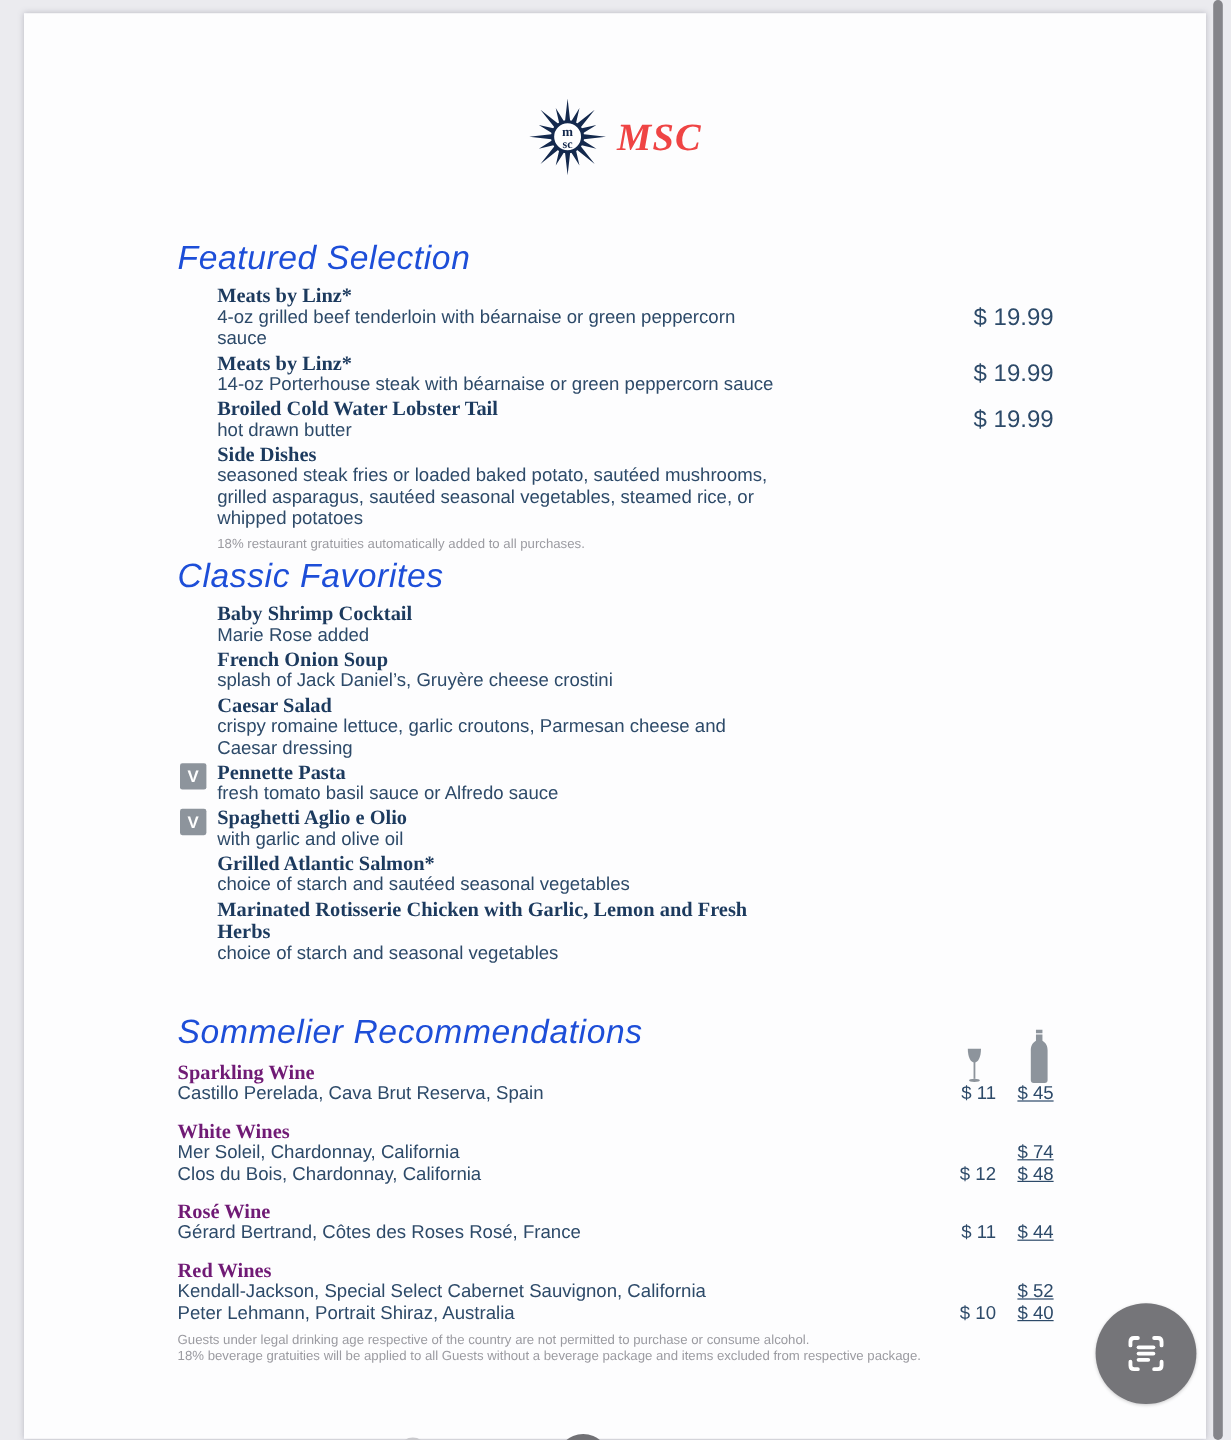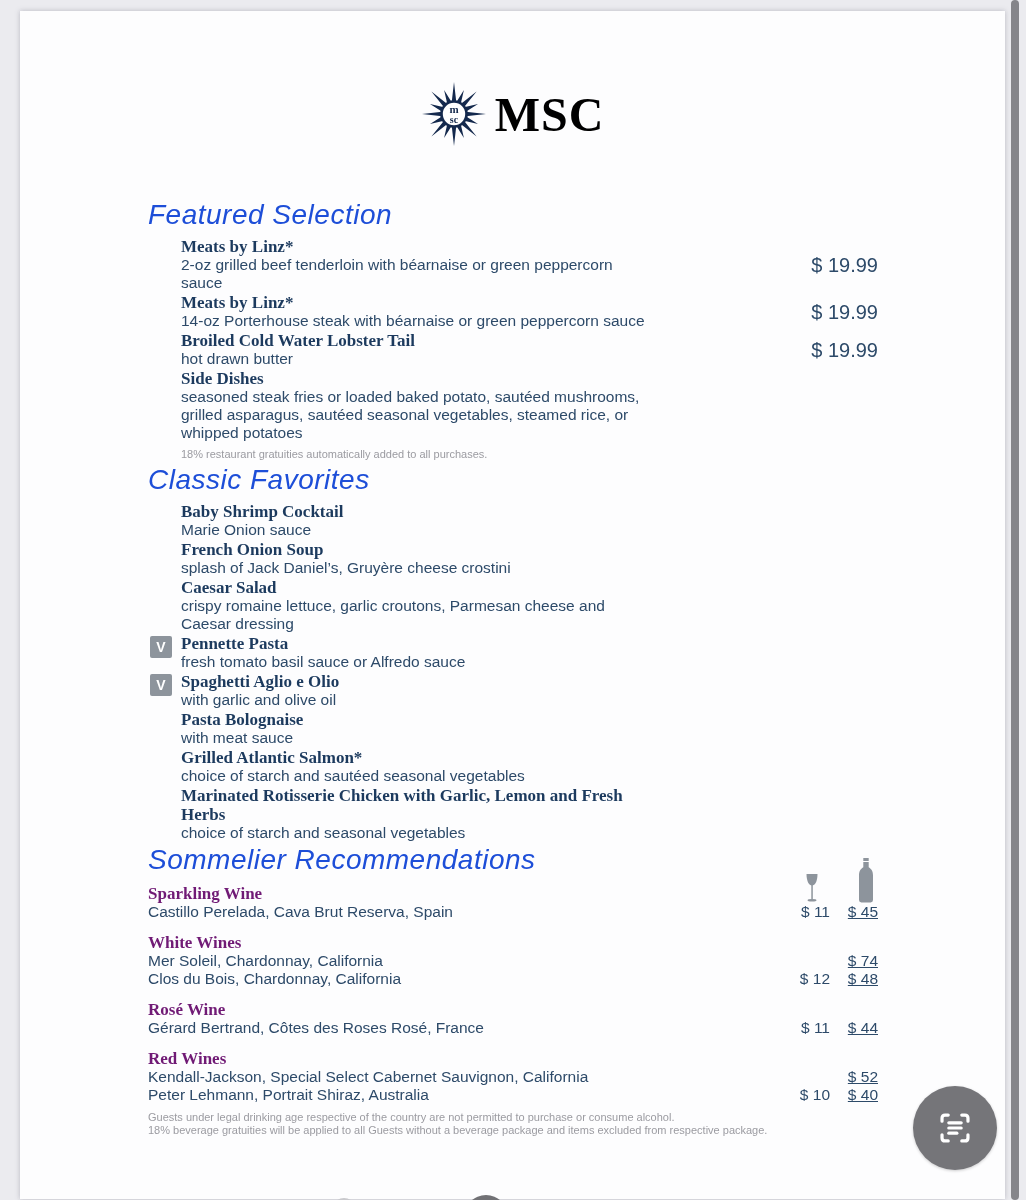--- a/index.html
+++ b/index.html
@@ -2,22 +2,22 @@
 <html><head>
 <meta charset="utf-8">
 <style>
   html,body{margin:0;padding:0;background:#ebebef;}
   .screen{position:relative;width:1026px;height:1200px;overflow:hidden;background:#ebebef;
           font-family:"Liberation Sans",sans-serif;}
   .page-card{position:absolute;left:20px;top:11px;width:985px;height:1188px;
              background:#fdfdfe;box-shadow:0 0 5px rgba(90,90,110,.35);}
   
   .logo{position:absolute;top:70px;left:0;right:0;display:flex;justify-content:center;align-items:center;}
-  .brand-text{font-family:"Liberation Serif",serif;font-weight:700;font-size:48px;color:#000000;
-              letter-spacing:1px;margin-left:8px;}
+  .brand-text{font-family:"Liberation Serif",serif;font-weight:700;font-size:32px;color:#ef4444;
+              letter-spacing:1px;margin-left:8px;font-style:italic;}
   
   .section{position:absolute;left:128px;width:730px;}
   .sec-featured{top:188px;}
   .sec-classic{top:453px;}
   .sec-wines{top:833px;}
   h2.sec-title{margin:0;font-style:italic;font-weight:400;font-size:28px;line-height:32px;
                color:#1d4ed8;letter-spacing:.5px;}
   .items{margin:6px 0 0 33px;}
   .menu-item{position:relative;margin-bottom:1px;padding-right:110px;}
   .item-name{font-family:"Liberation Serif",serif;font-weight:700;font-size:17px;line-height:19px;color:#1c3a5e;}
@@ -67,21 +67,21 @@
         <text x="33" y="42" text-anchor="middle" font-family="Liberation Serif, serif" font-weight="700" font-size="10" fill="#14294d">sc</text>
       </svg>
       <span class="brand-text">MSC</span>
     </div>
 
     <div class="section sec-featured">
       <h2 class="sec-title">Featured Selection</h2>
       <div class="items" id="featured-items">
           <div class="menu-item">
             <div class="item-name">Meats by Linz*</div>
-            <div class="item-desc">2-oz grilled beef tenderloin with béarnaise or green peppercorn sauce</div>
+            <div class="item-desc">4-oz grilled beef tenderloin with béarnaise or green peppercorn sauce</div>
             <span class="item-price">$ 19.99</span>
           </div>
           <div class="menu-item">
             <div class="item-name">Meats by Linz*</div>
             <div class="item-desc">14-oz Porterhouse steak with béarnaise or green peppercorn sauce</div>
             <span class="item-price">$ 19.99</span>
           </div>
           <div class="menu-item">
             <div class="item-name">Broiled Cold Water Lobster Tail</div>
             <div class="item-desc">hot drawn butter</div>
@@ -93,43 +93,39 @@
           </div>
         </div>
       <div class="footnote">18% restaurant gratuities automatically added to all purchases.</div>
     </div>
 
     <div class="section sec-classic">
       <h2 class="sec-title">Classic Favorites</h2>
       <div class="items" id="classic-items">
           <div class="menu-item">
             <div class="item-name">Baby Shrimp Cocktail</div>
-            <div class="item-desc">Marie Onion sauce</div>
+            <div class="item-desc">Marie Rose added</div>
           </div>
           <div class="menu-item">
             <div class="item-name">French Onion Soup</div>
             <div class="item-desc">splash of Jack Daniel’s, Gruyère cheese crostini</div>
           </div>
           <div class="menu-item">
             <div class="item-name">Caesar Salad</div>
             <div class="item-desc">crispy romaine lettuce, garlic croutons, Parmesan cheese and Caesar dressing</div>
           </div>
           <div class="menu-item">
             <span class="v-badge">V</span>
             <div class="item-name">Pennette Pasta</div>
             <div class="item-desc">fresh tomato basil sauce or Alfredo sauce</div>
           </div>
           <div class="menu-item">
             <span class="v-badge">V</span>
             <div class="item-name">Spaghetti Aglio e Olio</div>
             <div class="item-desc">with garlic and olive oil</div>
-          </div>
-          <div class="menu-item">
-            <div class="item-name">Pasta Bolognaise</div>
-            <div class="item-desc">with meat sauce</div>
           </div>
           <div class="menu-item">
             <div class="item-name">Grilled Atlantic Salmon*</div>
             <div class="item-desc">choice of starch and sautéed seasonal vegetables</div>
           </div>
           <div class="menu-item">
             <div class="item-name">Marinated Rotisserie Chicken with Garlic, Lemon and Fresh Herbs</div>
             <div class="item-desc">choice of starch and seasonal vegetables</div>
           </div>
         </div>

